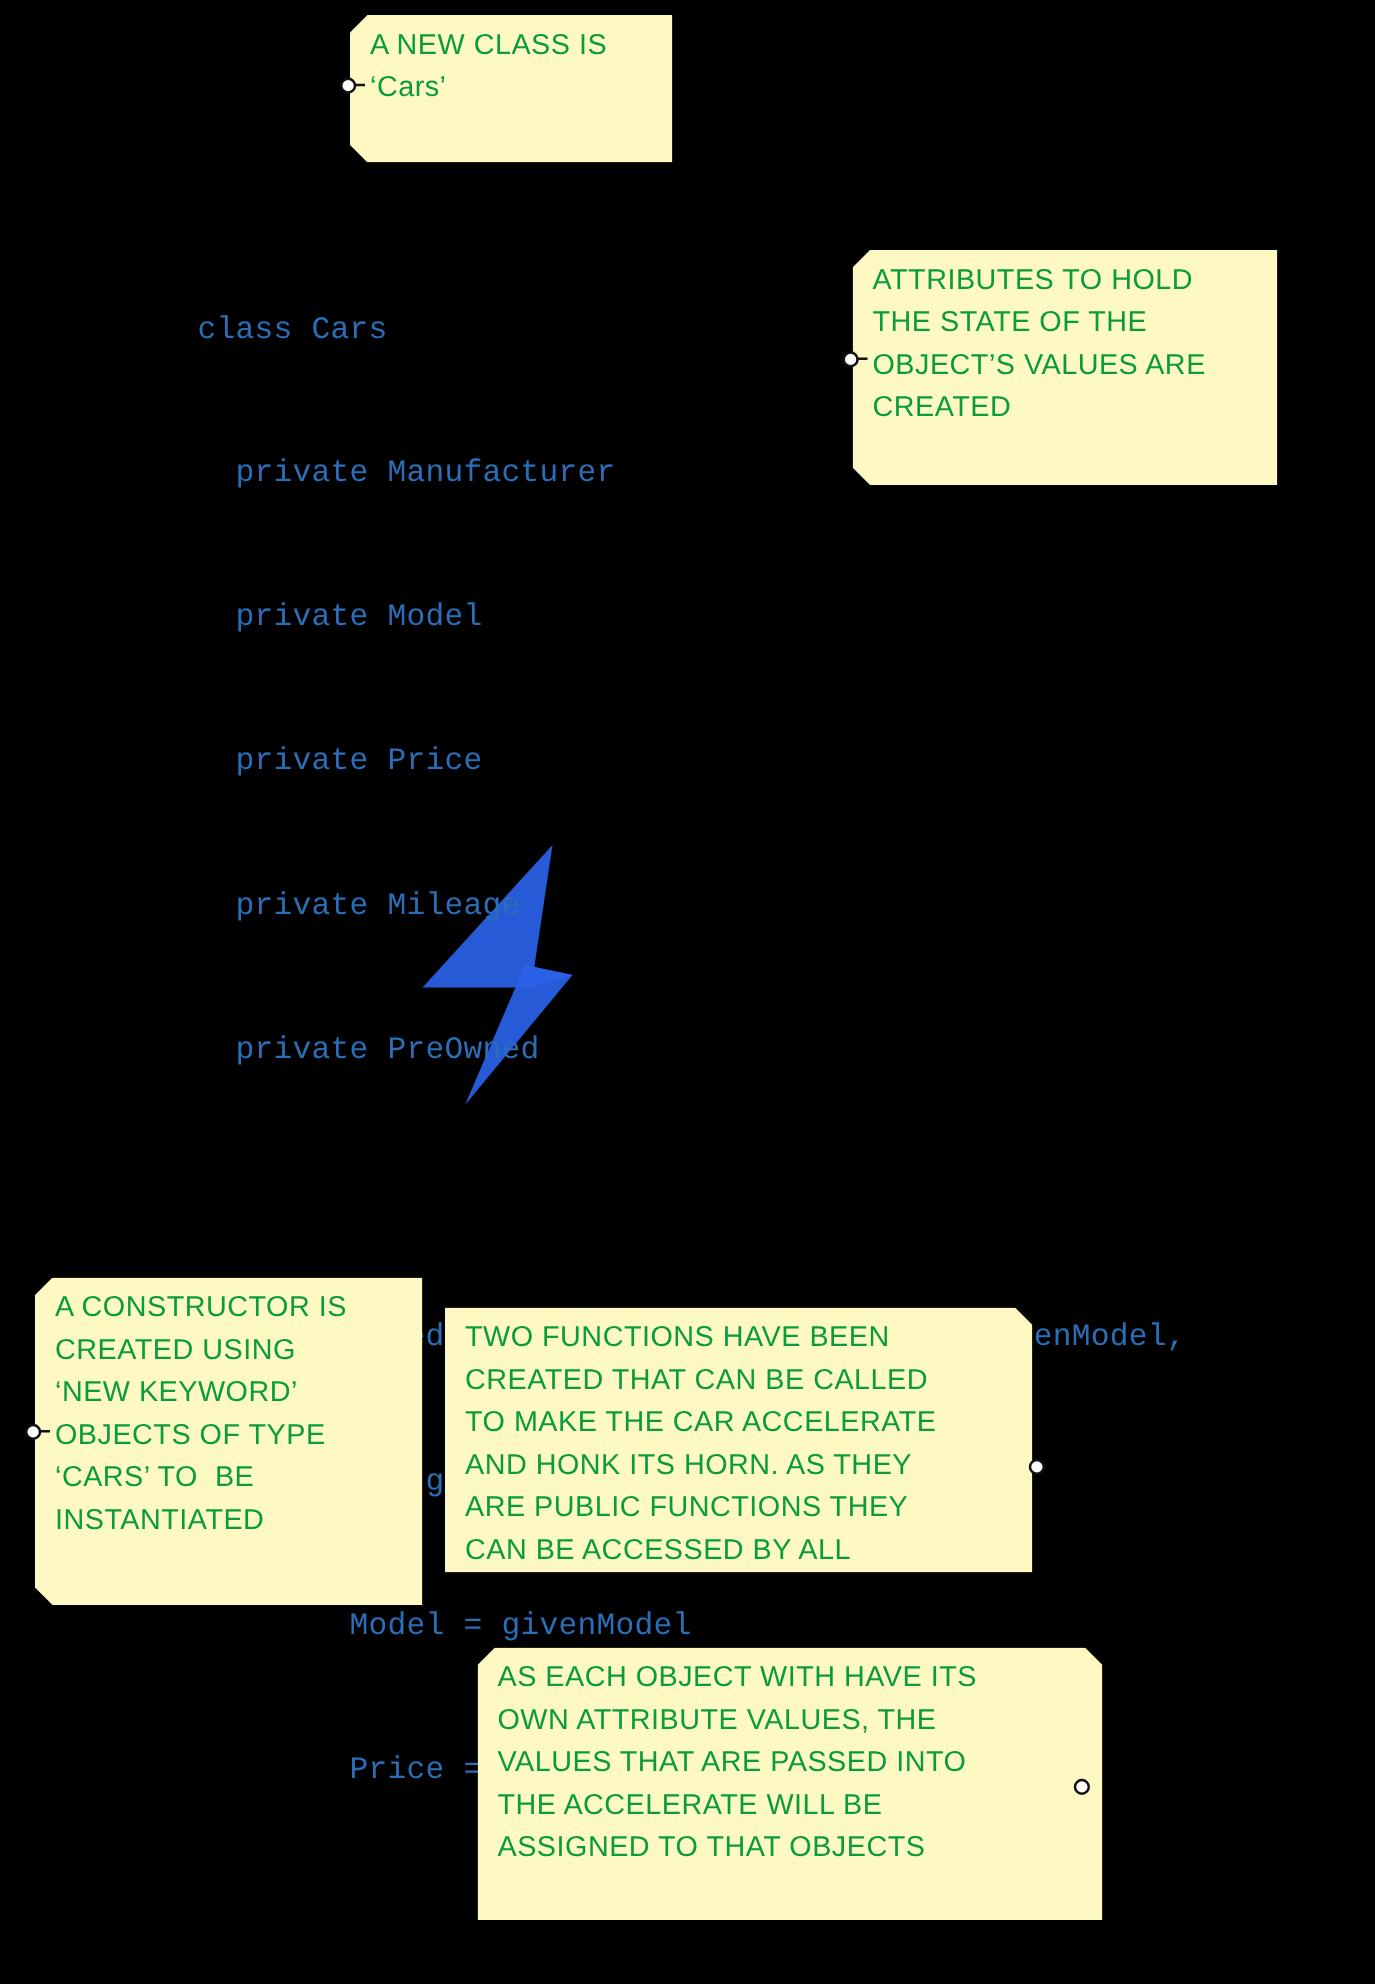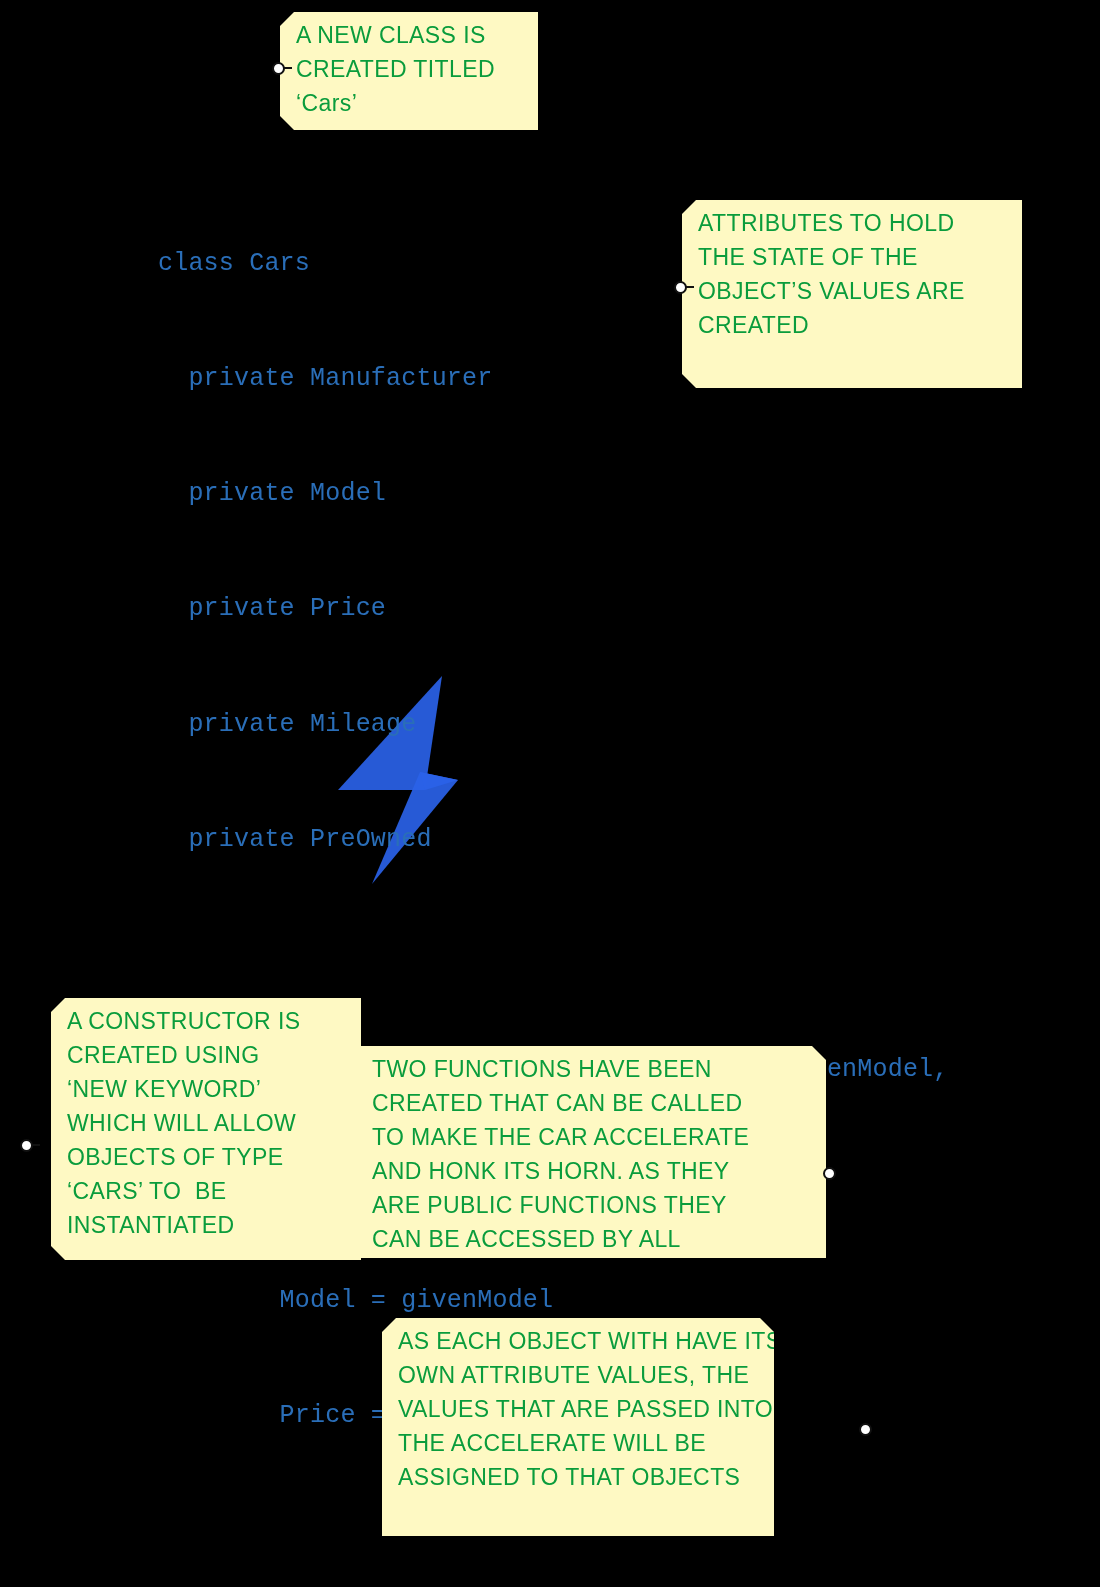--- a/index.html
+++ b/index.html
@@ -154,44 +154,42 @@
   </div>
 
   <svg id="bolt" viewBox="0 0 132 216">
     <polygon points="112,4 8,118 95,118" fill="#2a62e8" fill-opacity="0.92"></polygon>
     <polygon points="128,108 42,212 90,100" fill="#2a62e8" fill-opacity="0.92"></polygon>
     <polygon points="95,118 128,108 90,100" fill="#2a62e8" fill-opacity="0.92"></polygon>
   </svg>
 
   <div class="callout bevel-tl-br" style="left:280px; top:12px; width:258px; height:118px;">
     <div class="line">A NEW CLASS IS</div>
-    <div class="line">CREATED TITLED</div>
     <div class="line">‘Cars’</div>
   </div>
   <div class="anchor left" style="left:272px; top:62px; width:20px; height:11px;">
     <span class="stub"></span>
       <span class="ring"></span>
   </div>
 
   <div class="callout bevel-tl-br" style="left:682px; top:200px; width:340px; height:188px;">
     <div class="line">ATTRIBUTES TO HOLD</div>
     <div class="line">THE STATE OF THE</div>
     <div class="line">OBJECT’S VALUES ARE</div>
     <div class="line">CREATED</div>
   </div>
   <div class="anchor left" style="left:674px; top:281px; width:20px; height:11px;">
     <span class="stub"></span>
       <span class="ring"></span>
   </div>
 
-  <div class="callout bevel-tl-br" style="left:28px; top:998px; width:310px; height:262px;margin-left:23px;">
+  <div class="callout bevel-tl-br" style="left:28px; top:1022px; width:310px; height:262px;">
     <div class="line">A CONSTRUCTOR IS</div>
     <div class="line">CREATED USING</div>
     <div class="line">‘NEW KEYWORD’</div>
-    <div class="line">WHICH WILL ALLOW</div>
     <div class="line">OBJECTS OF TYPE</div>
     <div class="line">‘CARS’ TO  BE</div>
     <div class="line">INSTANTIATED</div>
   </div>
   <div class="anchor left" style="left:20px; top:1139px; width:20px; height:11px;">
     <span class="stub"></span>
       <span class="ring"></span>
   </div>
 
   <div class="callout bevel-tr" style="left:356px; top:1046px; width:470px; height:212px;">
@@ -201,21 +199,21 @@
     <div class="line">AND HONK ITS HORN. AS THEY</div>
     <div class="line">ARE PUBLIC FUNCTIONS THEY</div>
     <div class="line">CAN BE ACCESSED BY ALL</div>
     <div class="line">OBJECTS/CLASSES</div>
   </div>
   <div class="anchor right" style="left:814px; top:1167px; width:20px; height:11px;">
     <span class="stub" style="right:0; left:auto;"></span>
     <span class="ring" style="left:9px;"></span>
   </div>
 
-  <div class="callout bevel-tl-tr" style="left:382px; top:1318px; width:392px; height:218px;">
+  <div class="callout bevel-tl-tr" style="left:382px; top:1318px; width:500px; height:218px;">
     <div class="line">AS EACH OBJECT WITH HAVE ITS</div>
     <div class="line">OWN ATTRIBUTE VALUES, THE</div>
     <div class="line">VALUES THAT ARE PASSED INTO</div>
     <div class="line">THE ACCELERATE WILL BE</div>
     <div class="line">ASSIGNED TO THAT OBJECTS</div>
   </div>
   <div class="anchor right" style="left:850px; top:1423px; width:20px; height:11px;">
     <span class="stub" style="right:0; left:auto;"></span>
     <span class="ring" style="left:9px;"></span>
   </div>

